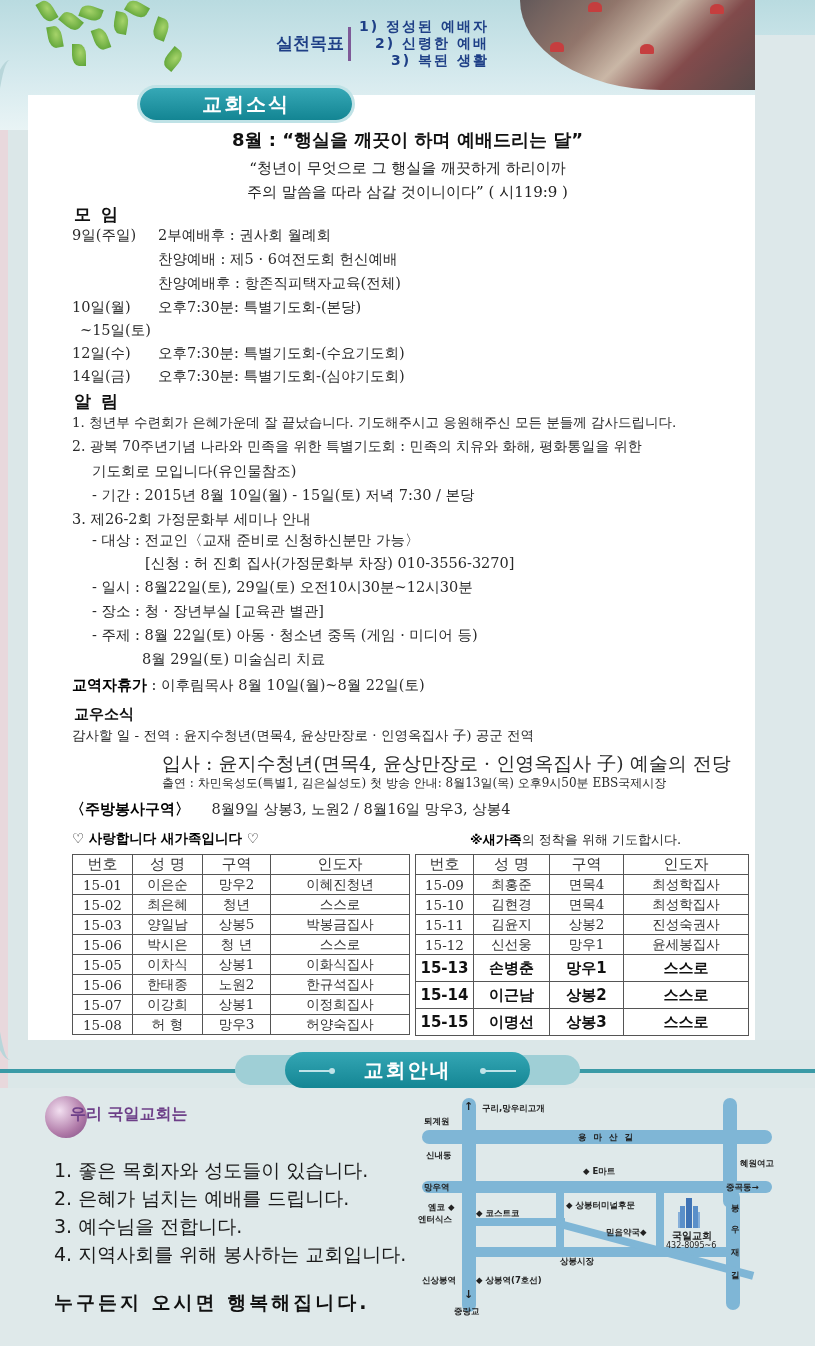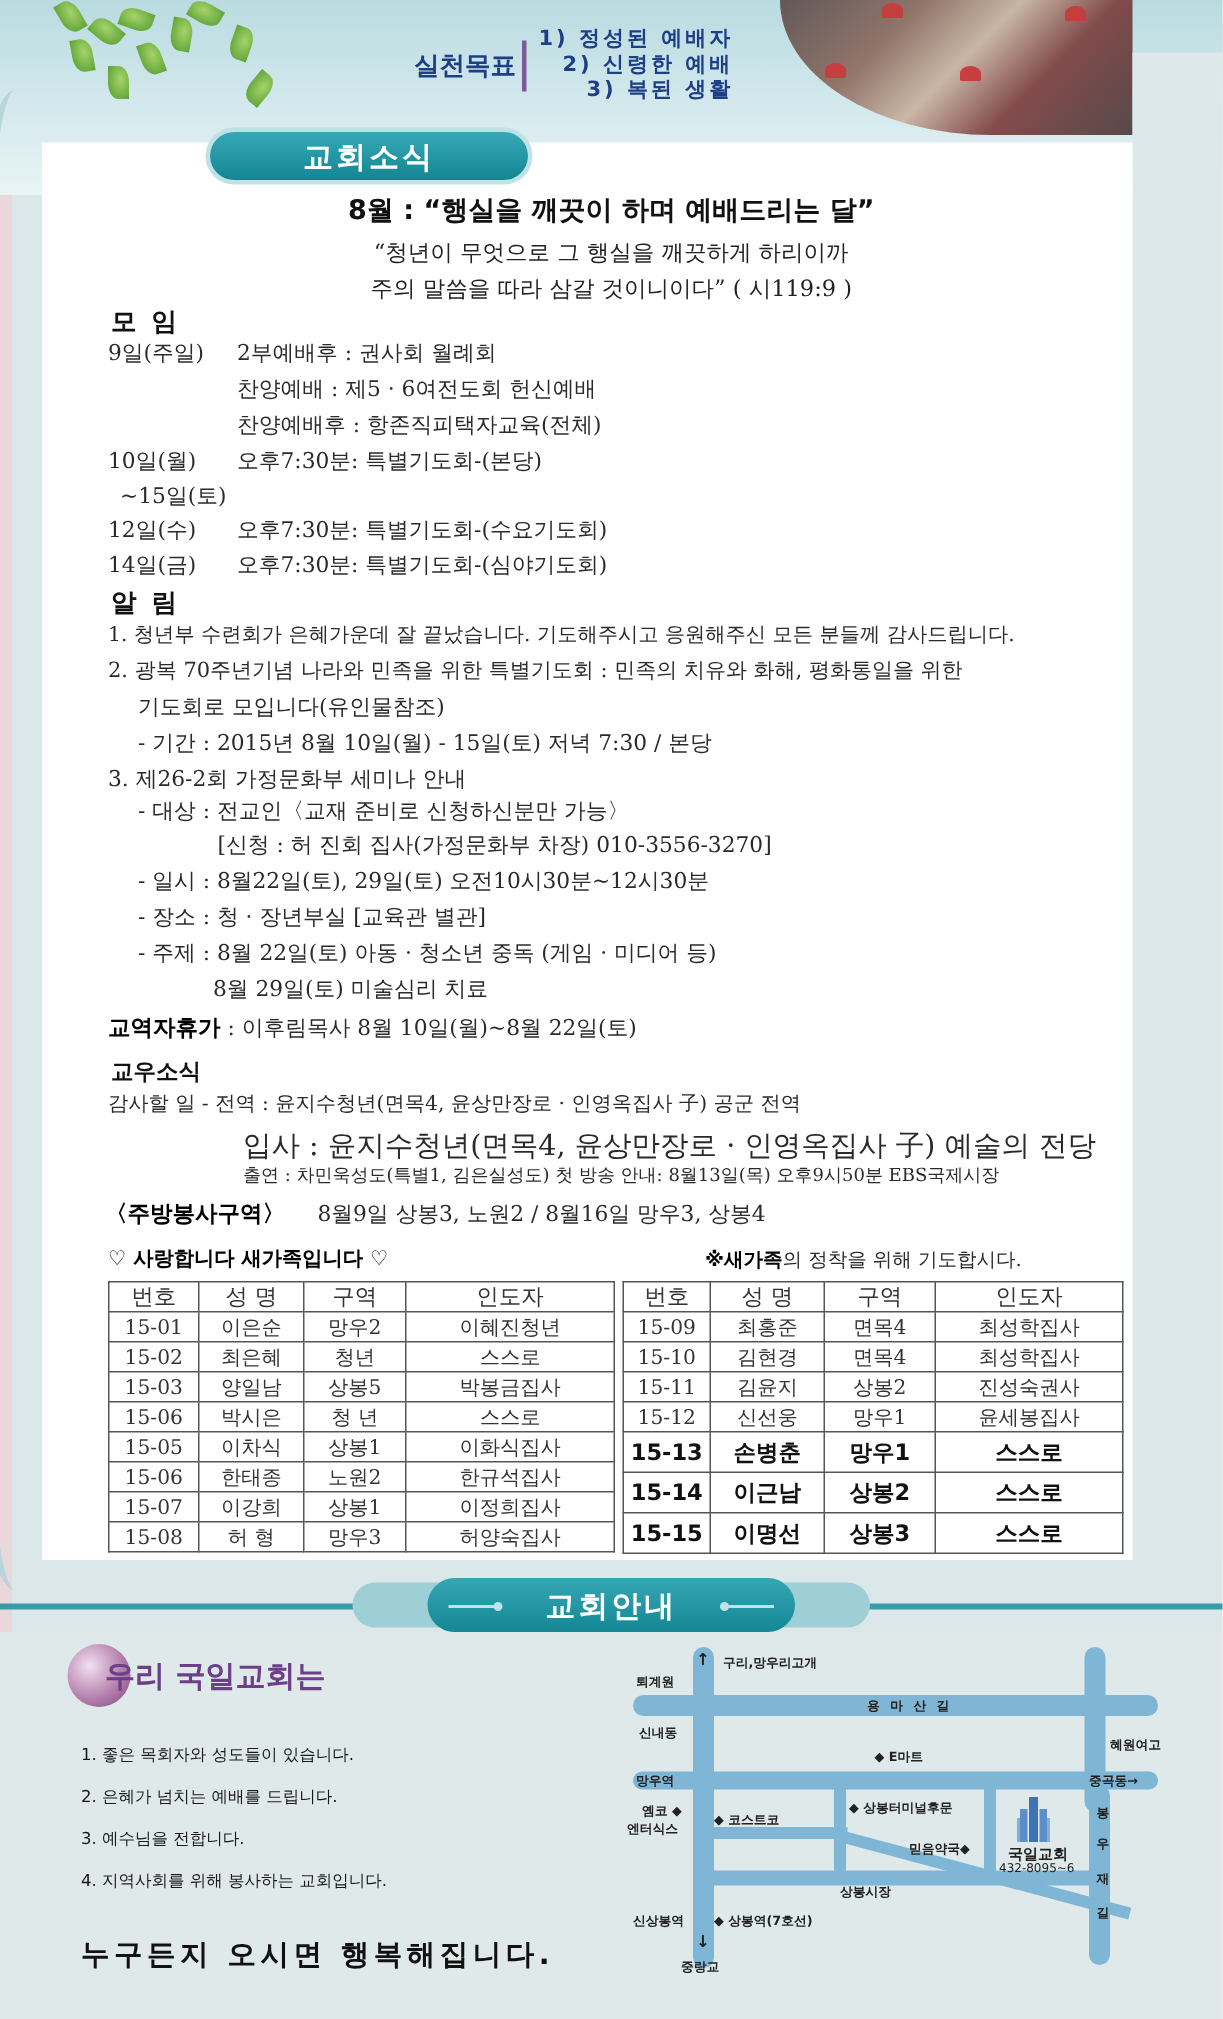--- a/index.html
+++ b/index.html
@@ -28,22 +28,22 @@
   table.nf td, table.nf th { border: 1px solid #555; text-align: center; height: 20px; padding: 0 2px; font-weight: normal; }
   table.nf th { font-size: 15px; color: #333; }
   table.nf tr.big td { height: 27px; font-family: "DejaVu Sans", sans-serif; font-weight: bold; font-size: 15px; color: #111; }
   .guide-line { position: absolute; left: 0; top: 1069px; width: 815px; height: 4px; background: #3a9aa6; }
   .guide-capsule { position: absolute; left: 235px; top: 1055px; width: 345px; height: 30px; background: #9fcfd6; border-radius: 15px; }
   .guide-tab { position: absolute; left: 285px; top: 1052px; width: 245px; height: 36px; background: linear-gradient(180deg,#34a6b4,#148694); border-radius: 18px; color: #fff; font-family: "DejaVu Sans", sans-serif; font-size: 20px; font-weight: bold; text-align: center; line-height: 36px; letter-spacing: 2px; }
   .guide-tab .dot { position: absolute; top: 16px; width: 6px; height: 6px; border-radius: 50%; background: #bfe3e8; }
   .guide-tab .ln { position: absolute; top: 18px; height: 2px; background: #bfe3e8; width: 32px; }
   .bottom { position: absolute; left: 0; top: 1088px; width: 815px; height: 258px; background: #dfe9ea; }
   .ball { position: absolute; left: 45px; top: 1096px; width: 42px; height: 42px; border-radius: 50%; background: radial-gradient(circle at 35% 35%, #f2dff0, #b07aa8 60%, #7c4a82); }
-  .church-title { position: absolute; left: 70px; top: 1104px; font-family: "DejaVu Sans", sans-serif; font-size: 20px; font-weight: bold; color: #6d3f88; }
-  .church-list { position: absolute; left: 54px; top: 1156px; font-family: "DejaVu Sans", sans-serif; font-size: 11px; line-height: 28px; color: #1a1a1a; }
+  .church-title { position: absolute; left: 70px; top: 1104px; font-family: "DejaVu Sans", sans-serif; font-size: 16px; font-weight: bold; color: #6d3f88; }
+  .church-list { position: absolute; left: 54px; top: 1156px; font-family: "DejaVu Sans", sans-serif; font-size: 19px; line-height: 28px; color: #1a1a1a; }
   .church-slogan { position: absolute; left: 54px; top: 1290px; font-family: "DejaVu Sans", sans-serif; font-size: 19px; font-weight: bold; color: #111; letter-spacing: 3px; }
   .map { position: absolute; left: 410px; top: 1090px; width: 380px; height: 246px; font-family: "DejaVu Sans", sans-serif; font-size: 8.5px; color: #222; }
   .road { position: absolute; background: #7fb6d6; border-radius: 8px; }
   .map .lbl { position: absolute; white-space: nowrap; }
   .map .blk { font-weight: bold; }
 </style>
 </head>
 <body>
 
 <div class="page">

